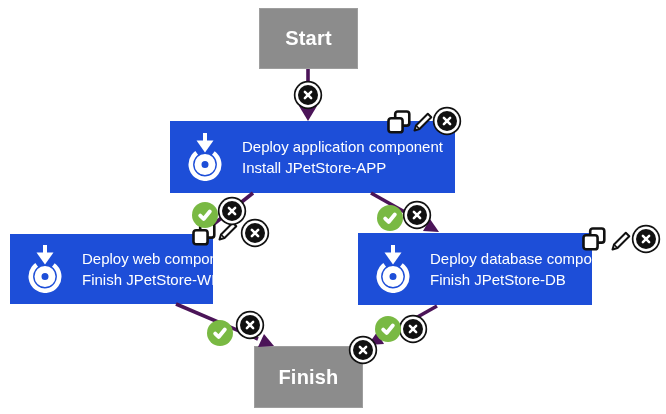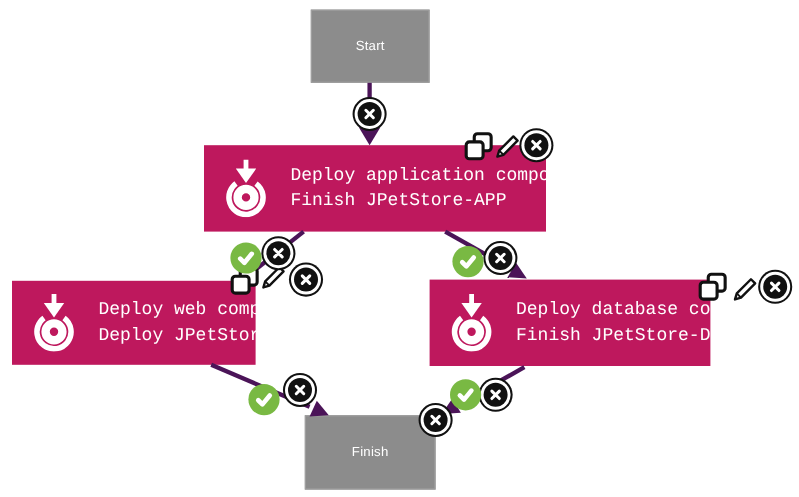--- a/index.html
+++ b/index.html
@@ -5,24 +5,24 @@
   * { margin:0; padding:0; box-sizing:border-box; }
   html,body { background:#fff; }
   body { font-family:"Liberation Sans", sans-serif; }
   .canvas {
     position:relative; width:666px; height:414px; background:#fff; overflow:hidden;
   }
   
   .node { position:absolute; display:flex; align-items:center; justify-content:center; }
   .terminal {
     background:#8c8c8c; border:1px solid #9e9e9e;
-    color:#fff; font-size:11px; letter-spacing:.2px;
+    color:#fff; font-size:20px; letter-spacing:.2px;font-weight:bold;
   }
   .activity {
-    background:#be185d; color:#fff; justify-content:flex-start;font-family:Liberation Mono, monospace;
+    background:#1d4ed8; color:#fff; justify-content:flex-start;
   }
   .activity .deploy-wrap { width:48px; height:48px; margin-left:11px; flex:0 0 auto; }
   .activity .txt { margin-left:13px; line-height:21px; font-size:15px; }
   .txt .t1, .txt .t2 { white-space:nowrap; }
   
   svg.wires { position:absolute; left:0; top:0; z-index:2; pointer-events:none; }
   .wire { stroke:#4b1458; stroke-width:3.6; }
   .head { fill:#4b1458; }
   
   .float { position:absolute; transform:translate(-50%,-50%); z-index:3; display:flex;
@@ -55,36 +55,36 @@
       <span class="deploy-wrap">
         <svg class="icon-svg" width="48" height="48" viewBox="0 0 48 48">
           <path d="M22 0 h4 v9 h-4 z" fill="#fff"></path>
           <path d="M15.5 7.5 h17 L24 19.5 Z" fill="#fff"></path>
           <circle cx="24" cy="31.5" r="14.2" fill="none" stroke="#fff" stroke-width="4.6" stroke-dasharray="71 18.2" transform="rotate(-54 24 31.5)"></circle>
           <circle cx="24" cy="31.5" r="7" fill="none" stroke="#fff" stroke-width="7"></circle>
         </svg>
       </span>
       <span class="txt">
         <div class="t1">Deploy application component</div>
-        <div class="t2">Finish JPetStore-APP</div>
+        <div class="t2">Install JPetStore-APP</div>
       </span>
     </div>
 
     <div class="node activity" style="left:10px; top:234px; width:203px; height:70px;">
       <span class="deploy-wrap">
         <svg class="icon-svg" width="48" height="48" viewBox="0 0 48 48">
           <path d="M22 0 h4 v9 h-4 z" fill="#fff"></path>
           <path d="M15.5 7.5 h17 L24 19.5 Z" fill="#fff"></path>
           <circle cx="24" cy="31.5" r="14.2" fill="none" stroke="#fff" stroke-width="4.6" stroke-dasharray="71 18.2" transform="rotate(-54 24 31.5)"></circle>
           <circle cx="24" cy="31.5" r="7" fill="none" stroke="#fff" stroke-width="7"></circle>
         </svg>
       </span>
       <span class="txt">
         <div class="t1">Deploy web component</div>
-        <div class="t2">Deploy JPetStore-WEB</div>
+        <div class="t2">Finish JPetStore-WEB</div>
       </span>
     </div>
 
     <div class="node activity" style="left:358px; top:233px; width:234px; height:72px;">
       <span class="deploy-wrap">
         <svg class="icon-svg" width="48" height="48" viewBox="0 0 48 48">
           <path d="M22 0 h4 v9 h-4 z" fill="#fff"></path>
           <path d="M15.5 7.5 h17 L24 19.5 Z" fill="#fff"></path>
           <circle cx="24" cy="31.5" r="14.2" fill="none" stroke="#fff" stroke-width="4.6" stroke-dasharray="71 18.2" transform="rotate(-54 24 31.5)"></circle>
           <circle cx="24" cy="31.5" r="7" fill="none" stroke="#fff" stroke-width="7"></circle>

